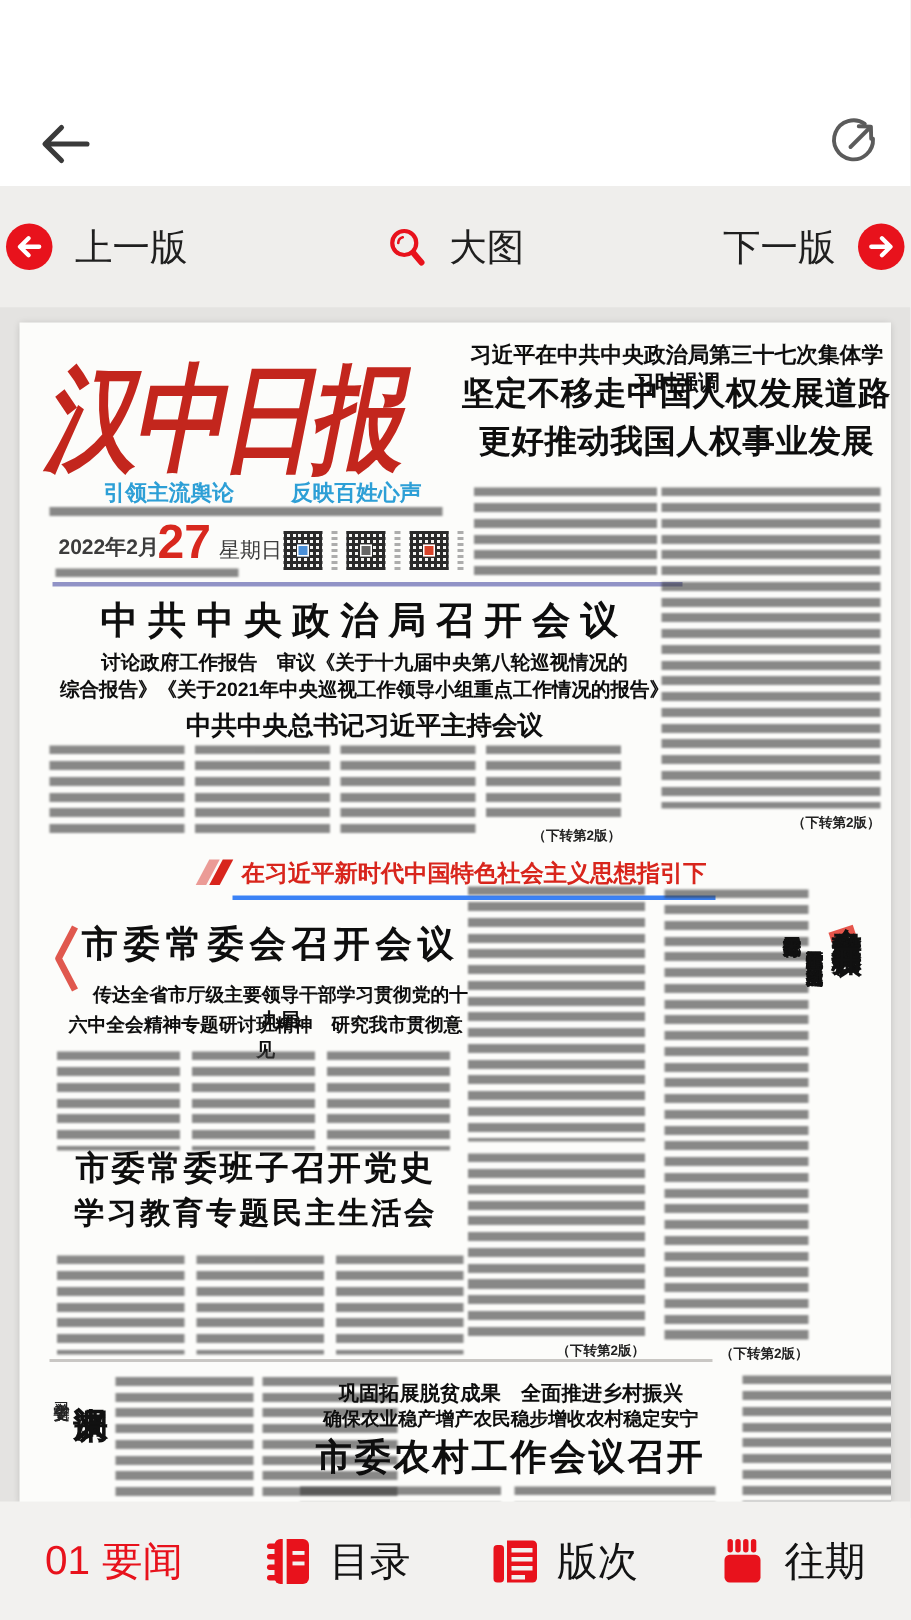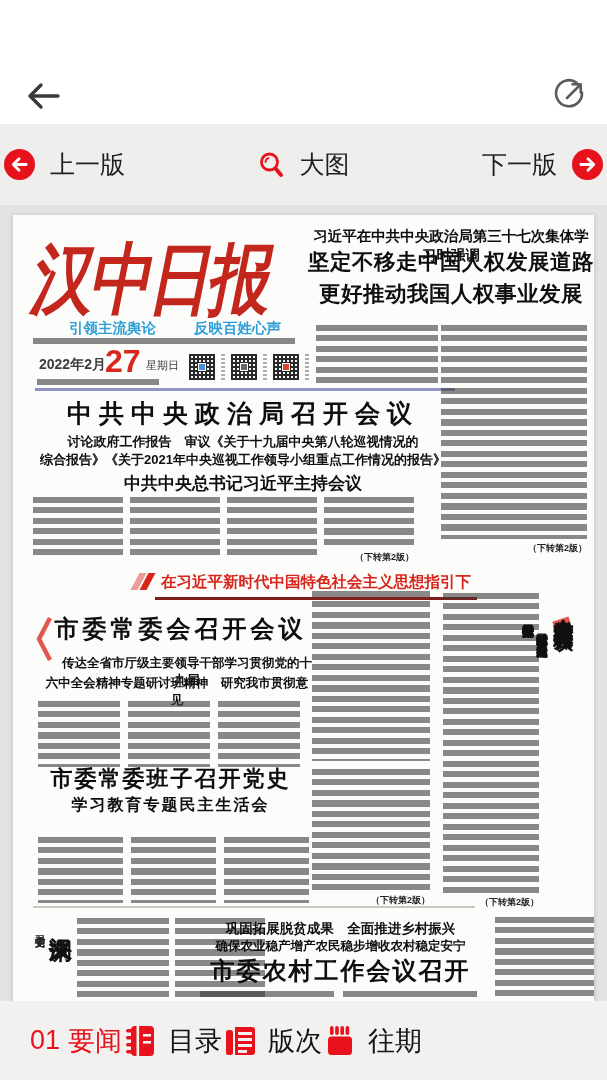--- a/index.html
+++ b/index.html
@@ -32,28 +32,28 @@
     transform:scaleY(1.25);transform-origin:top left;white-space:nowrap;}
   .slogan{position:absolute;left:56px;top:104px;width:212px;display:flex;justify-content:space-between;
     color:#2d9fd6;font-weight:bold;font-size:14.5px;}
   .qr{width:26px;height:26px;background-image:
       repeating-linear-gradient(90deg,#2a2a2a 0,#2a2a2a 2px,rgba(0,0,0,0) 2px,rgba(0,0,0,0) 4px),
       repeating-linear-gradient(0deg,#2a2a2a 0,#2a2a2a 2px,#f6f6f4 2px,#f6f6f4 4px);
       position:relative;}
   .qr .logo{position:absolute;left:9px;top:9px;width:8px;height:8px;border:1px solid #fff;box-sizing:border-box;}
   .qrcap{width:4px;height:26px;background-image:repeating-linear-gradient(0deg,#8a8a8a 0,#8a8a8a 2px,rgba(0,0,0,0) 2px,rgba(0,0,0,0) 4px);opacity:.7;}
   .banner{position:absolute;left:142px;top:357px;width:322px;text-align:center;color:#d8251c;
-    font-weight:bold;font-size:15.5px;border-bottom:3px solid #7f1d1d;padding-bottom:4px;}
+    font-weight:bold;font-size:15.5px;border-bottom:3px solid #3b82f6;padding-bottom:4px;}
   .slash{position:absolute;width:7px;height:17px;background:#d8251c;transform:skewX(-28deg);top:1px;}
   .slash2{left:-20px;opacity:.45;}
   .slash1{left:-11px;}
   .vaccent{position:absolute;left:540px;top:404px;width:17px;height:7px;background:#e02a1f;transform:rotate(-18deg);opacity:.8;}
   
   .toolbar{position:absolute;bottom:0;left:0;right:0;height:79px;background:#f2f1ef;
-    display:flex;align-items:center;padding:0 30px;box-sizing:border-box;}
+    display:flex;align-items:center;justify-content:space-between;padding:0 30px;box-sizing:border-box;}
   .tb{display:flex;align-items:center;gap:10px;font-size:27px;color:#131313;}
   .tb-current{color:#e8121c;gap:8px;font-weight:500;}
 </style>
 </head>
 <body>
 
 <div class="header">
   <div class="back-btn">
     <svg width="36" height="32" viewBox="0 0 36 32">
       <path d="M32 16 H6 M15 5 L4 16 L15 27" fill="none" stroke="#3a3a3a" stroke-width="3.4" stroke-linecap="round" stroke-linejoin="round"></path>
@@ -100,21 +100,21 @@
 
   <div class="masthead">汉中日报</div>
   <div class="slogan">
     <span>引领主流舆论</span>
     <span>反映百姓心声</span>
   </div>
   <div class="bt" style="left:20px;top:123px;width:262px;height:7px;"></div>
 
   <div class="abs" style="left:26px;top:141px;font-size:14px;font-weight:bold;color:#3c3c3c;">2022年2月</div>
   <div class="abs" style="left:92px;top:128px;font-size:32px;font-weight:bold;color:#d8281e;">27</div>
-  <div class="abs" style="left:133px;top:143px;font-size:11px;color:#3c3c3c;">星期日</div>
+  <div class="abs" style="left:133px;top:143px;font-size:14px;color:#3c3c3c;">星期日</div>
   <div class="bt" style="left:24px;top:164px;width:122px;height:6px;"></div>
 
   <div class="abs" style="left:176px;top:139px;display:flex;gap:6px;">
     <div class="qr">
           <div class="logo" style="background:#4a90d9;"></div>
         </div>
     <div class="qrcap"></div>
     <div class="qr">
           <div class="logo" style="background:#666;"></div>
         </div>
@@ -157,21 +157,21 @@
   <div class="hc" style="left:28px;top:460px;width:272px;font-size:12.5px;">六中全会精神专题研讨班精神　研究我市贯彻意见</div>
   <div class="bt" style="left:25px;top:486px;width:82px;height:66px;"></div>
   <div class="bt" style="left:115px;top:486px;width:82px;height:66px;"></div>
   <div class="bt" style="left:205px;top:486px;width:82px;height:66px;"></div>
 
   <div class="bt" style="left:299px;top:376px;width:118px;height:170px;"></div>
   <div class="bt" style="left:299px;top:554px;width:118px;height:122px;"></div>
   <div class="jump" style="left:299px;top:679px;width:118px;text-align:right;">（下转第2版）</div>
 
   <div class="hc" style="left:30px;top:549px;width:255px;font-size:22px;letter-spacing:2px;">市委常委班子召开党史</div>
-  <div class="hc" style="left:30px;top:580px;width:255px;font-size:16px;letter-spacing:2px;">学习教育专题民主生活会</div>
+  <div class="hc" style="left:30px;top:580px;width:255px;font-size:20px;letter-spacing:2px;">学习教育专题民主生活会</div>
   <div class="bt" style="left:25px;top:622px;width:85px;height:66px;"></div>
   <div class="bt" style="left:118px;top:622px;width:85px;height:66px;"></div>
   <div class="bt" style="left:211px;top:622px;width:85px;height:66px;"></div>
 
   <div class="bt" style="left:430px;top:378px;width:96px;height:300px;"></div>
   <div class="jump" style="left:430px;top:681px;width:96px;text-align:right;">（下转第2版）</div>
   <div class="abs vtext" style="left:506px;top:400px;height:150px;font-size:12px;font-weight:bold;">教育成果进行安排部署</div>
   <div class="abs vtext" style="left:521px;top:410px;height:290px;font-size:11.5px;font-weight:bold;">全面总结我市党史学习教育工作　对巩固拓展党史学习</div>
   <div class="vaccent"></div>
   <div class="abs vtext" style="left:538px;top:388px;height:298px;font-size:20px;font-weight:bold;letter-spacing:1px;z-index:1;">全市党史学习教育总结会议召开</div>

